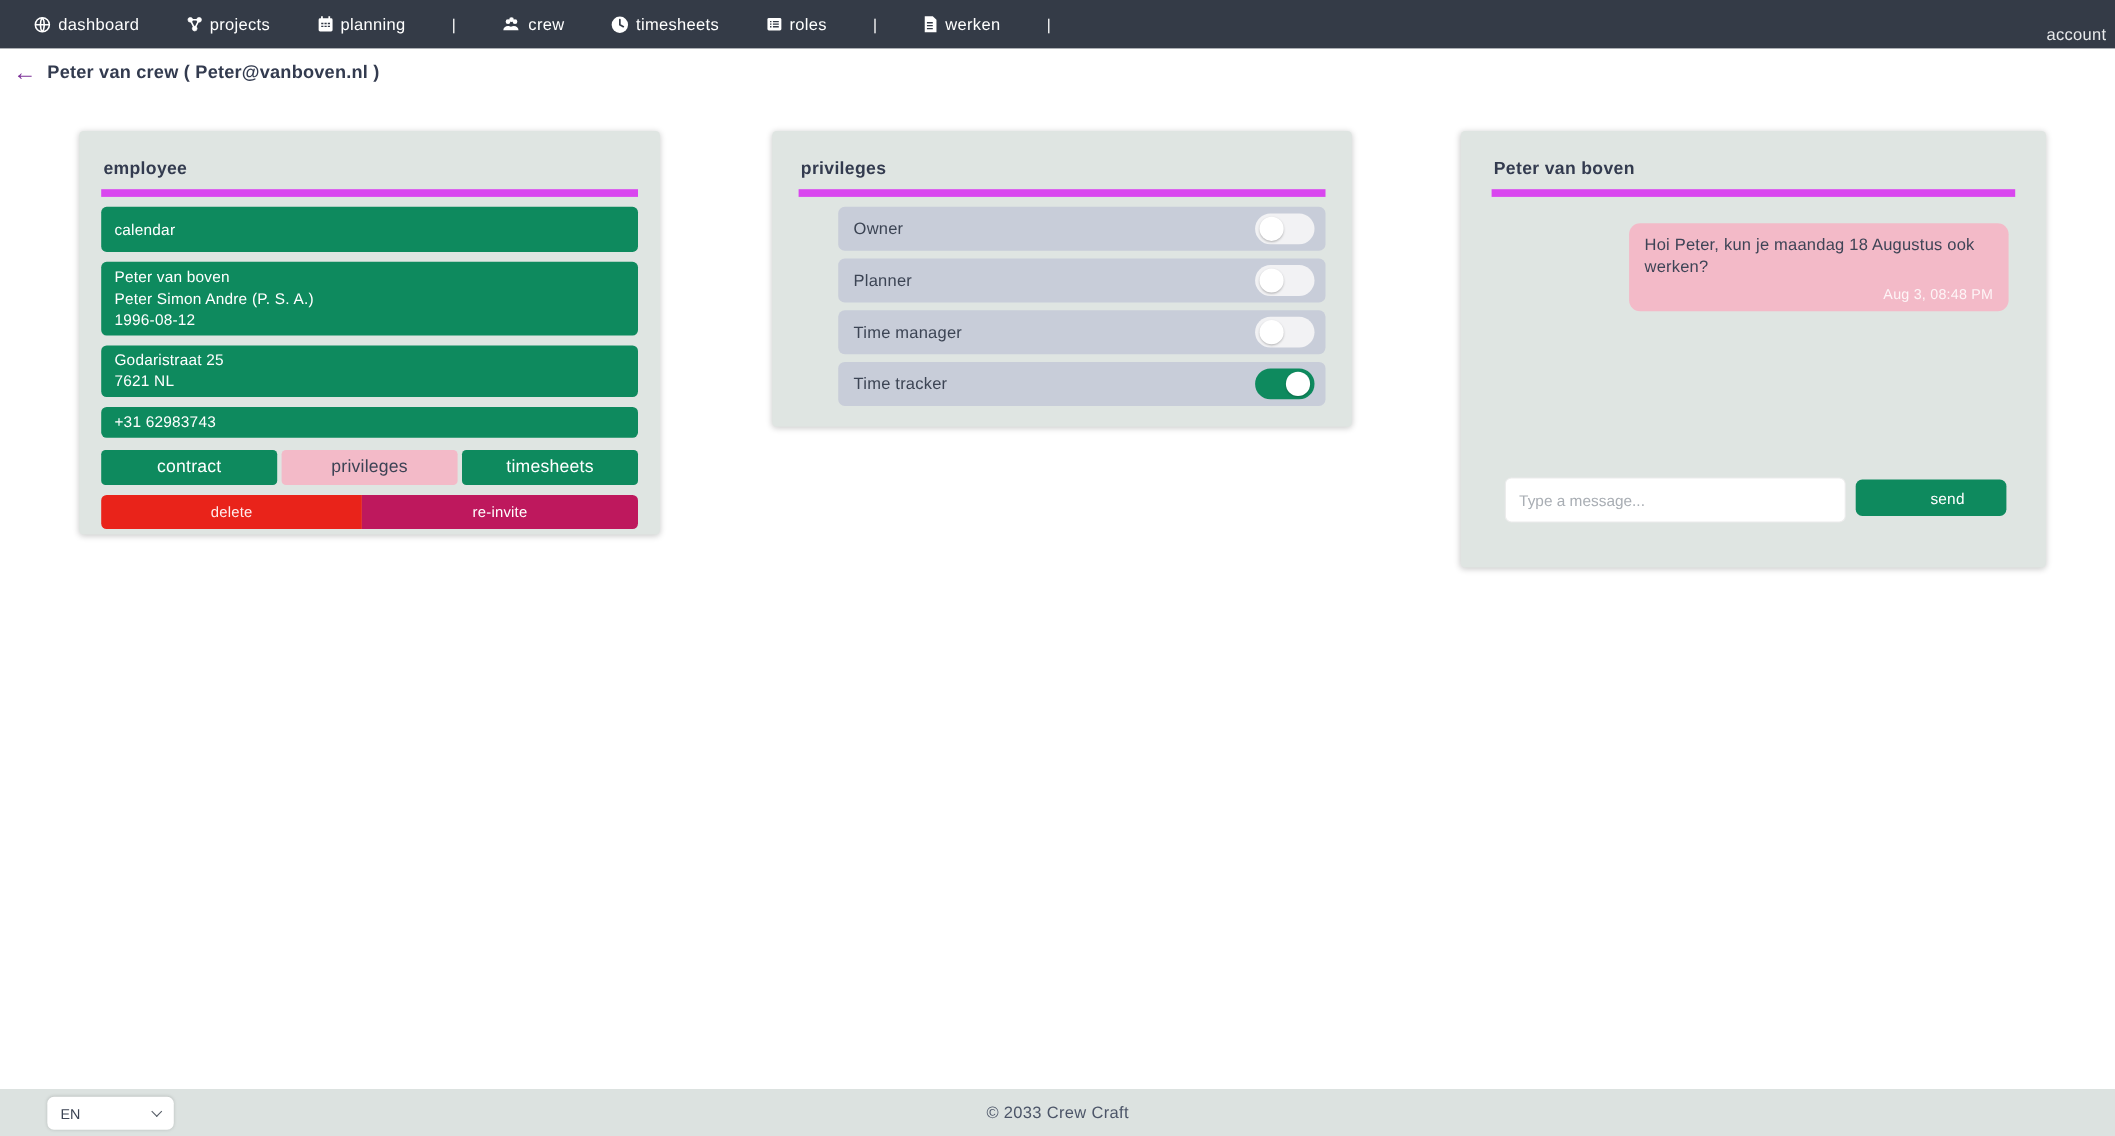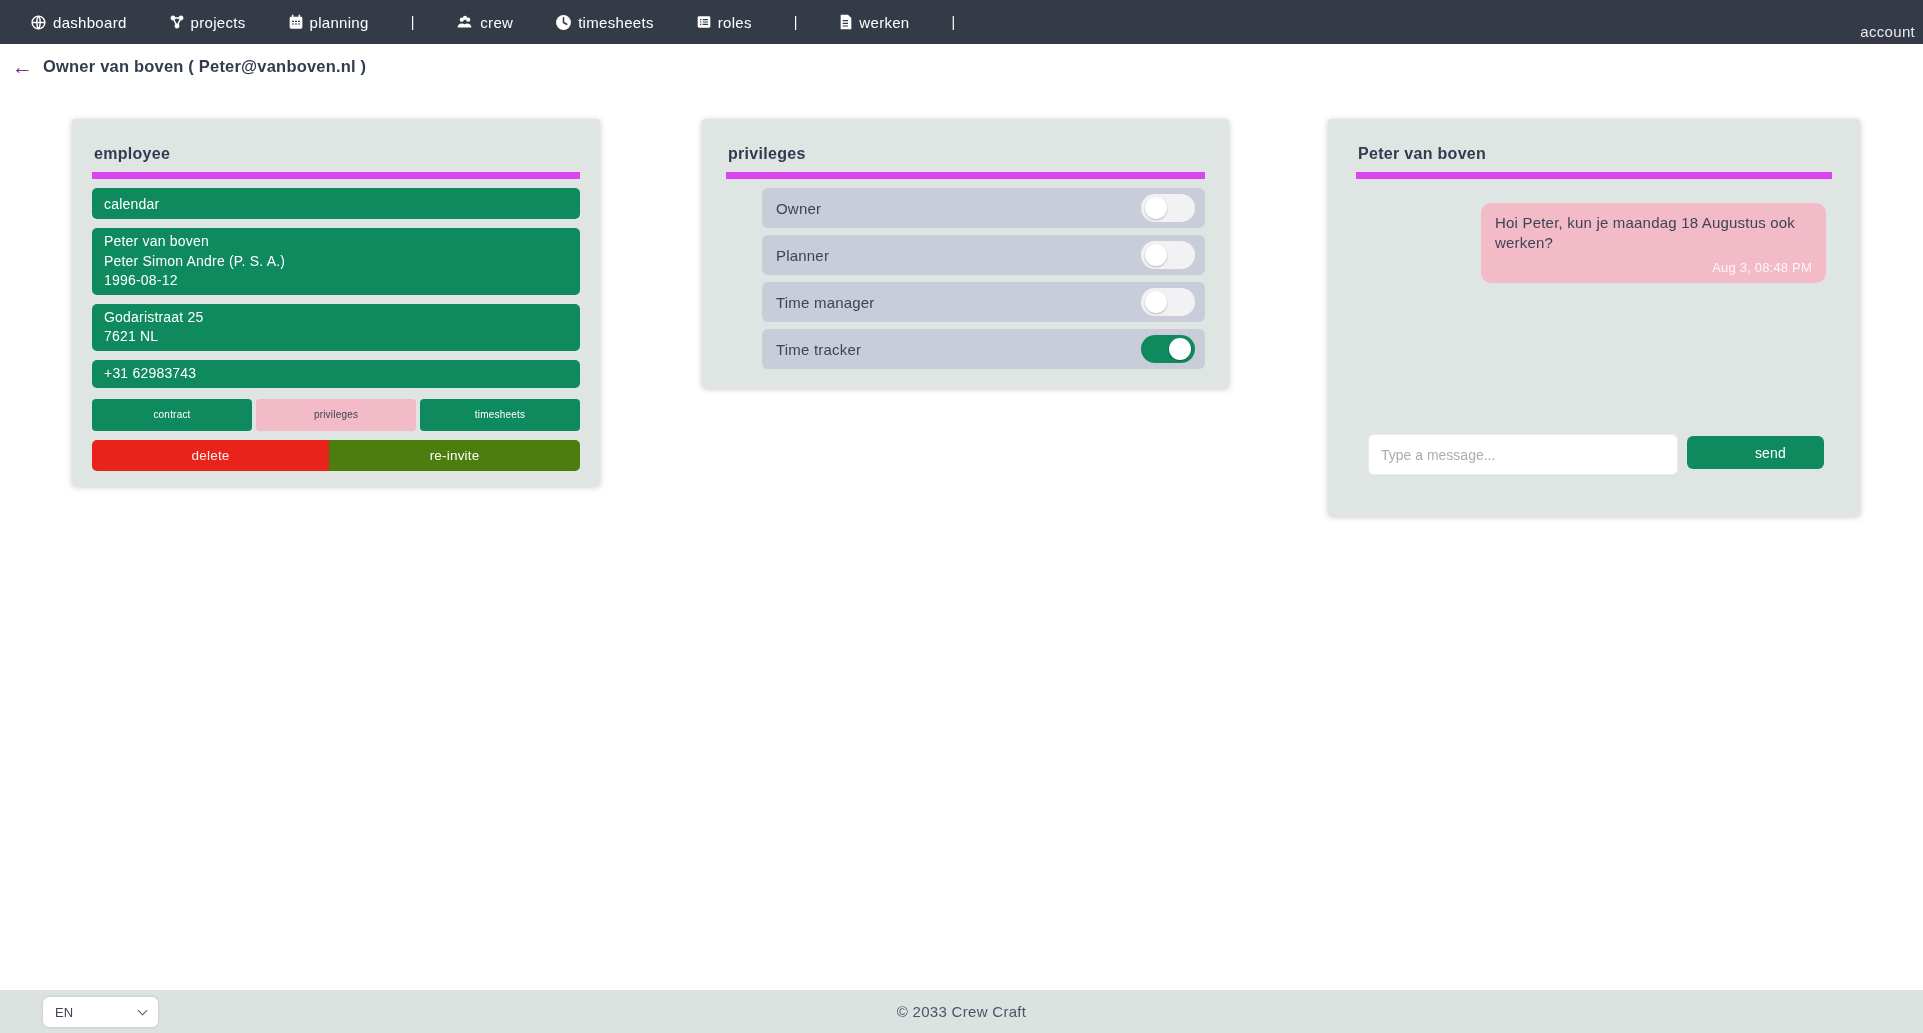--- a/index.html
+++ b/index.html
@@ -26,28 +26,28 @@
   
   .card { position:absolute; background:#dfe5e2; border-radius:4px; box-shadow:0 1px 6px rgba(0,0,0,.22); padding:26px 20px 20px; }
   .card h2 { margin:0; font-size:16px; font-weight:bold; color:#333b4f; border-bottom:7px solid #d946ef; padding:0 0 9px 2px; letter-spacing:.3px; }
 
   #employee-card   { left:72px;   top:119px; width:528px; height:367px; }
   #privileges-card { left:702px;  top:119px; width:527px; height:269px; padding:26px 24px 24px; }
   #chat-card       { left:1328px; top:119px; width:532px; height:397px; padding:26px 28px; }
 
   
   .green-box { background:#0e8a5e; color:#fff; border-radius:5px; padding:4px 12px; font-size:14px; line-height:1.4; margin-top:9px; letter-spacing:.2px; }
-  .btn-calendar { display:flex; align-items:center; width:100%; height:31px; background:#0e8a5e; color:#fff; border:none; border-radius:5px; margin-top:9px; padding:0 12px; font:inherit; font-size:14px; letter-spacing:.2px; cursor:pointer; text-align:left; }
+  .btn-calendar { display:flex; align-items:center; width:100%; height:41px; background:#0e8a5e; color:#fff; border:none; border-radius:5px; margin-top:9px; padding:0 12px; font:inherit; font-size:14px; letter-spacing:.2px; cursor:pointer; text-align:left; }
   .tab-row { display:flex; gap:4px; margin-top:11px; }
-  .tab { flex:1; height:32px; border:none; border-radius:4px; font:inherit; font-size:10px; display:flex; align-items:center; justify-content:center; cursor:pointer; letter-spacing:.2px; }
+  .tab { flex:1; height:32px; border:none; border-radius:4px; font:inherit; font-size:16px; display:flex; align-items:center; justify-content:center; cursor:pointer; letter-spacing:.2px; }
   .tab.green { background:#0e8a5e; color:#fff; }
   .tab.pink  { background:#f3bac8; color:#3c4254; }
   .action-row { display:flex; margin-top:9px; }
   .btn-delete   { width:48.6%; height:31px; background:#e9231a; color:#ffecec; border:none; border-radius:5px 0 0 5px; font:inherit; font-size:13.5px; cursor:pointer; letter-spacing:.2px; }
-  .btn-reinvite { width:51.4%; height:31px; background:#4d7c0f; color:#fff;    border:none; border-radius:0 5px 5px 0; font:inherit; font-size:13.5px; cursor:pointer; letter-spacing:.2px; }
+  .btn-reinvite { width:51.4%; height:31px; background:#be185d; color:#fff;    border:none; border-radius:0 5px 5px 0; font:inherit; font-size:13.5px; cursor:pointer; letter-spacing:.2px; }
 
   
   .priv-row { margin-top:7px; height:40px; background:#c8cdd9; border-radius:6px; display:flex; align-items:center; justify-content:space-between; padding:0 10px 0 14px; color:#3c4454; font-size:15px; letter-spacing:.2px;margin-left:36px; }
   .priv-row.first { margin-top:9px; }
   .toggle { width:54px; height:28px; border-radius:14px; position:relative; cursor:pointer; flex:0 0 auto; }
   .toggle.off { background:#f2f2f4; }
   .toggle.on  { background:#0e8a5e; }
   .toggle .knob { position:absolute; top:3px; width:22px; height:22px; border-radius:50%; background:#fff; box-shadow:0 1px 2px rgba(0,0,0,.25); }
   .toggle.off .knob { left:4px; }
   .toggle.on  .knob { right:4px; }
@@ -151,21 +151,21 @@
       <span>werken</span>
     </div>
 
     <span class="nav-sep">|</span>
   </div>
   <span class="account">account</span>
 </nav>
 
 <div class="page-header">
   <span class="back-arrow">←</span>
-  <h1 class="page-title">Owner van boven ( Peter@vanboven.nl )</h1>
+  <h1 class="page-title">Peter van crew ( Peter@vanboven.nl )</h1>
 </div>
 
 <section class="card" id="employee-card">
   <h2>employee</h2>
 
   <button class="btn-calendar">calendar</button>
 
   <div class="green-box">
     <div>Peter van boven</div>
     <div>Peter Simon Andre (P. S. A.)</div>

